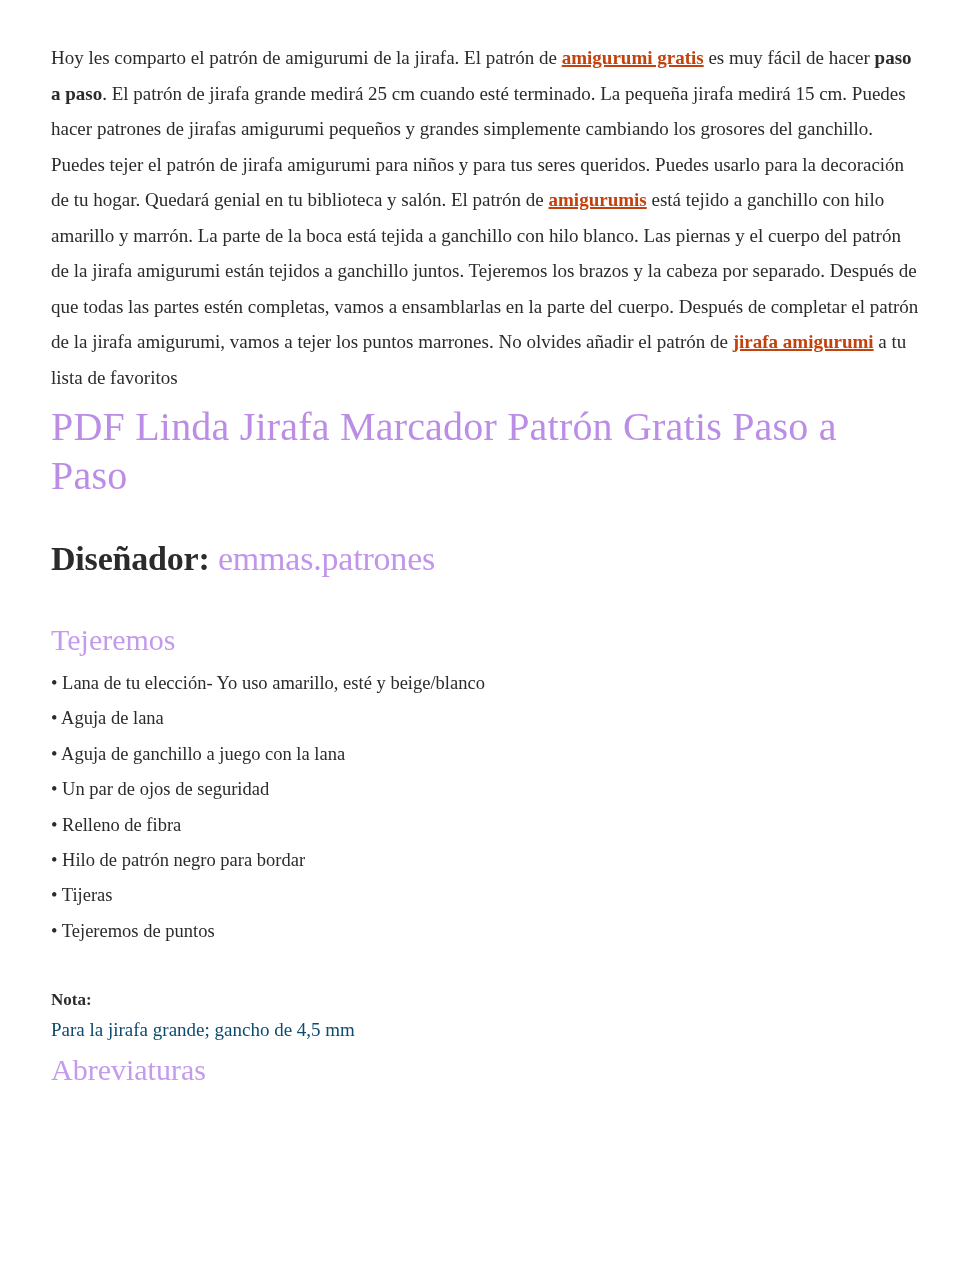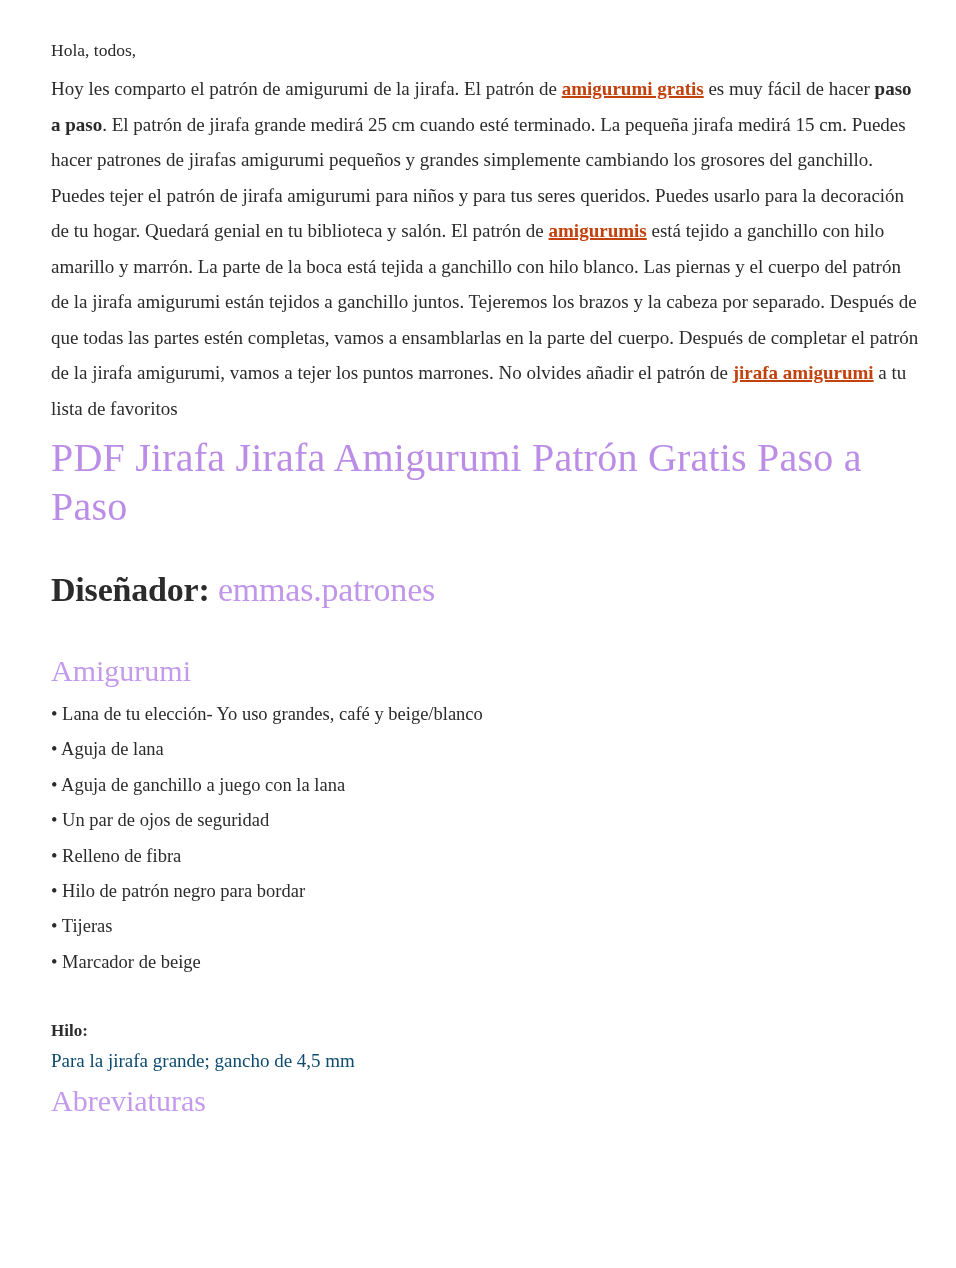--- a/index.html
+++ b/index.html
@@ -122,42 +122,41 @@
     color: #0c4a6e;
     margin: 0;
   }
 </style>
 </head>
 <body>
 
 <div class="page">
   <div class="content">
 
-    <p class="greeting">Hola, todos,</p>
 
     <p class="body-para"><span>Hoy les comparto el patrón de amigurumi de la jirafa. El patrón de </span><a class="doclink" href="#">amigurumi gratis</a><span> es muy fácil de hacer </span><b>paso a paso</b><span>. El patrón de jirafa grande medirá 25 cm cuando esté terminado. La pequeña jirafa medirá 15 cm. Puedes hacer patrones de jirafas amigurumi pequeños y grandes simplemente cambiando los grosores del ganchillo. Puedes tejer el patrón de jirafa amigurumi para niños y para tus seres queridos. Puedes usarlo para la decoración de tu hogar. Quedará genial en tu biblioteca y salón. El patrón de </span><a class="doclink" href="#">amigurumis</a><span> está tejido a ganchillo con hilo amarillo y marrón. La parte de la boca está tejida a ganchillo con hilo blanco. Las piernas y el cuerpo del patrón de la jirafa amigurumi están tejidos a ganchillo juntos. Tejeremos los brazos y la cabeza por separado. Después de que todas las partes estén completas, vamos a ensamblarlas en la parte del cuerpo. Después de completar el patrón de la jirafa amigurumi, vamos a tejer los puntos marrones. No olvides añadir el patrón de </span><a class="doclink" href="#">jirafa amigurumi</a><span> a tu lista de favoritos</span></p>
 
-    <h1 class="purple-title">PDF Jirafa Jirafa Amigurumi Patrón Gratis Paso a Paso</h1>
+    <h1 class="purple-title">PDF Linda Jirafa Marcador Patrón Gratis Paso a Paso</h1>
 
     <h2 class="designer"><span>Diseñador:</span> <span class="value">emmas.patrones</span></h2>
 
-    <h3 class="section-heading">Amigurumi</h3>
+    <h3 class="section-heading">Tejeremos</h3>
 
     <ul class="materials">
-      <li>• Lana de tu elección- Yo uso grandes, café y beige/blanco</li>
+      <li>• Lana de tu elección- Yo uso amarillo, esté y beige/blanco</li>
       <li>• Aguja de lana</li>
       <li>• Aguja de ganchillo a juego con la lana</li>
       <li>• Un par de ojos de seguridad</li>
       <li>• Relleno de fibra</li>
       <li>• Hilo de patrón negro para bordar</li>
       <li>• Tijeras</li>
-      <li>• Marcador de beige</li>
+      <li>• Tejeremos de puntos</li>
     </ul>
 
     <div class="note-block">
-      <p class="note-label">Hilo:</p>
+      <p class="note-label">Nota:</p>
       <p class="note-line">Para la jirafa grande; gancho de 4,5 mm</p>
     </div>
 
     <h3 class="section-heading tight">Abreviaturas</h3>
 
   </div>
 </div>
 
 </body></html>

